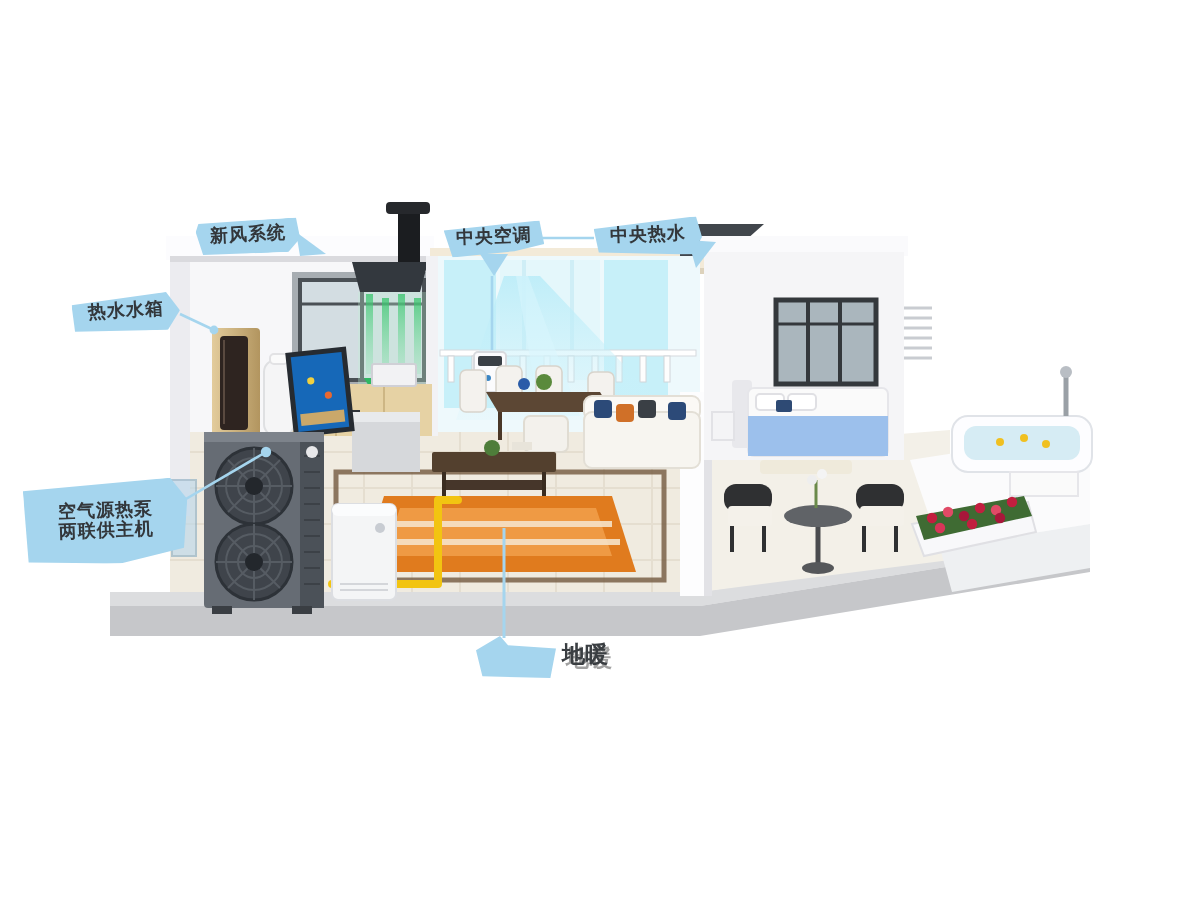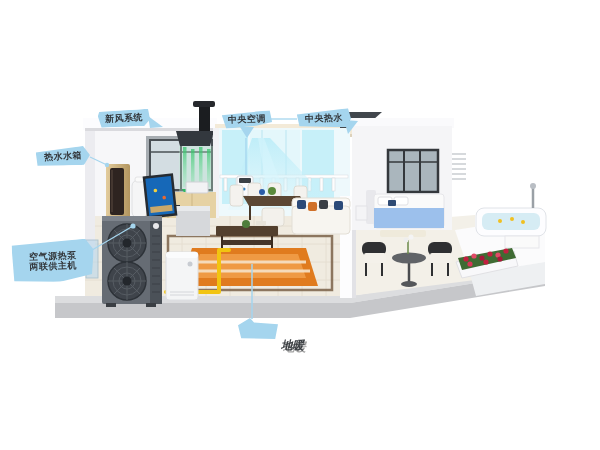--- a/index.html
+++ b/index.html
@@ -16,22 +16,22 @@
   .co-3{left:297px;top:109px;width:54px;height:19px;transform:rotate(-2deg);
         clip-path:polygon(0 24%,95% 0,100% 55%,90% 100%,4% 86%);}
   .co-4{left:36px;top:147px;width:54px;height:19px;transform:rotate(-3deg);
         clip-path:polygon(0 22%,88% 0,100% 50%,88% 100%,2% 92%);}
   .co-5{left:12px;top:240px;width:82px;height:42px;transform:rotate(-2deg);flex-direction:column;
         clip-path:polygon(0 10%,90% 0,100% 26%,97% 84%,58% 100%,2% 95%);}
   .co-5 span{display:block;}
   .co-6{left:238px;top:318px;width:40px;height:21px;
         clip-path:polygon(30% 0,40% 22%,100% 30%,93% 100%,8% 96%,0 34%);}
   .floorheat-text{position:absolute;left:281px;top:320px;z-index:5;color:#3a3e42;
-        font-weight:bold;font-size:11.5px;font-style:italic;
-        text-shadow:2px 2px 0 rgba(45,45,45,.45);margin-top:18px;}
+        font-weight:bold;font-size:11.5px;
+        text-shadow:2px 2px 0 rgba(45,45,45,.45);}
 </style>
 </head>
 <body>
 
 <div class="stage">
 
   <svg width="600" height="450" viewBox="0 0 600 450">
     <defs>
       <linearGradient id="gold" x1="0" y1="0" x2="1" y2="0">
         <stop offset="0" stop-color="#e3cc9c"></stop>

